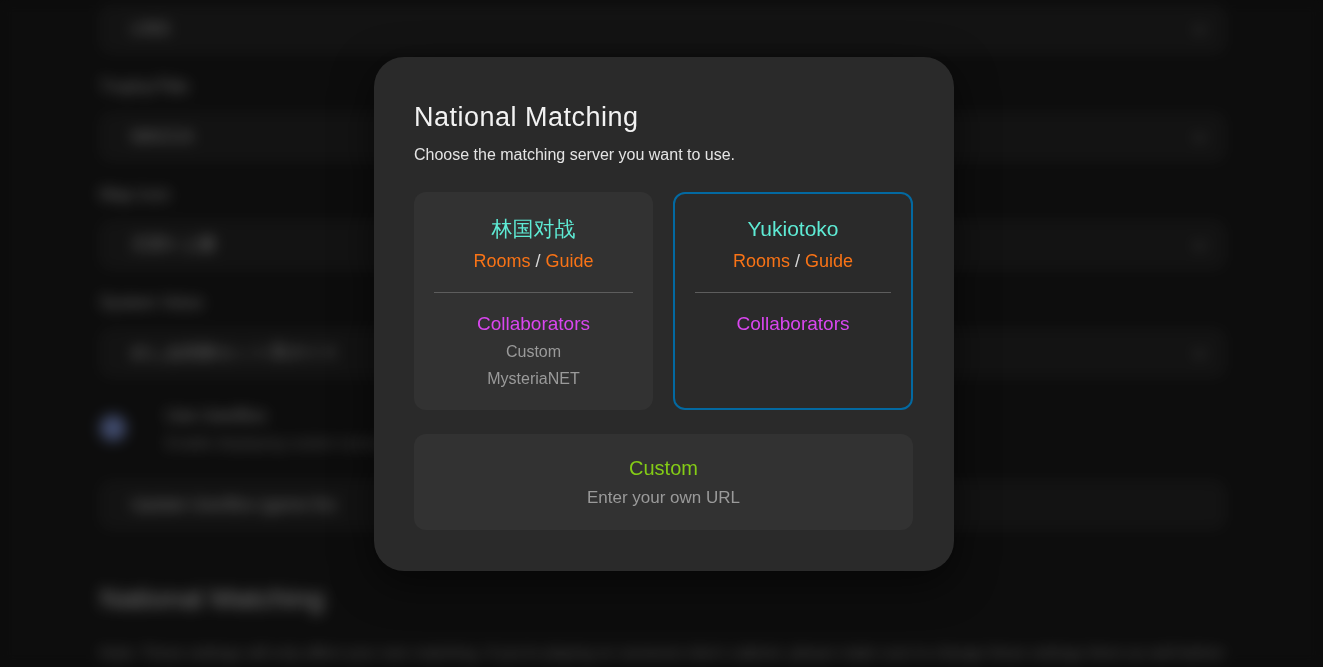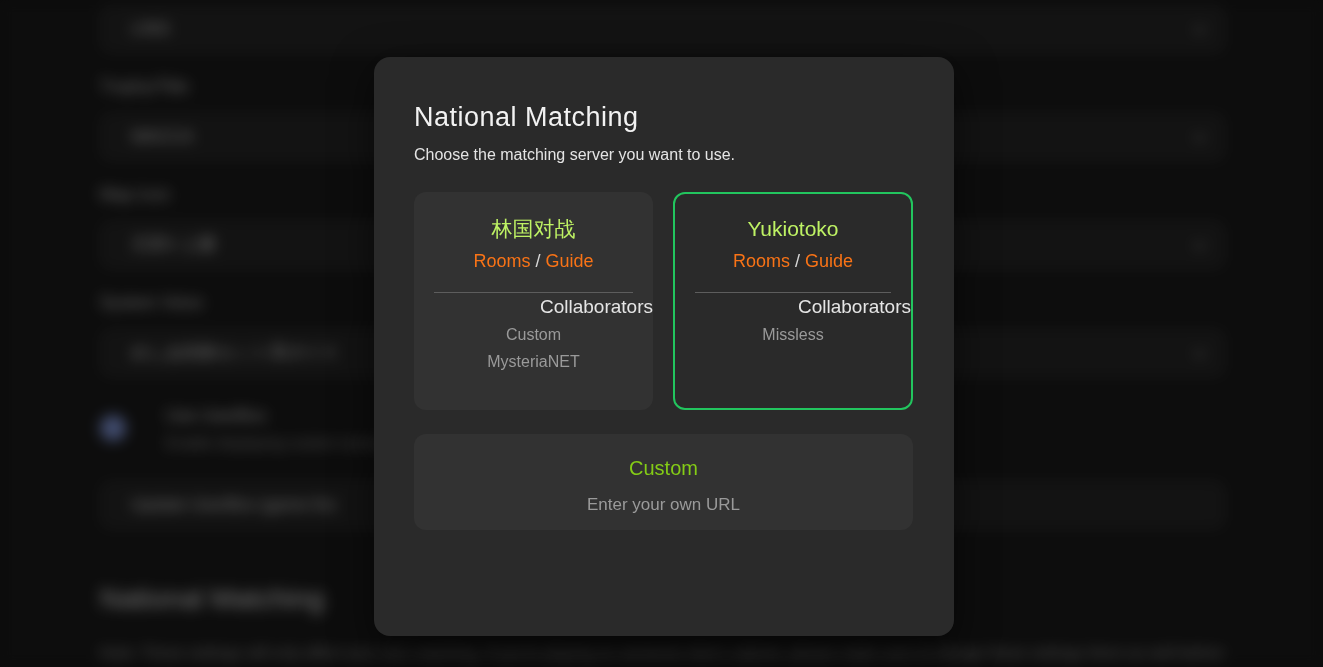--- a/index.html
+++ b/index.html
@@ -50,61 +50,61 @@
     font-weight: 500; color: #dedede; white-space: nowrap;
   }
   .bg-note {
     position: absolute; left: 100px; top: 644px; width: 1125px;
     font-size: 15.5px; color: #9a9a9a; font-weight: 300;
     white-space: nowrap; overflow: hidden;
   }
 
   
   .modal {
-    position: absolute; left: 374px; top: 57px; width: 580px; height: 579px;
-    background: #2a2a2a; border-radius: 16px;
+    position: absolute; left: 374px; top: 57px; width: 580px; height: 514px;
+    background: #2a2a2a; border-radius: 30px;
     box-shadow: 0 12px 40px rgba(0,0,0,0.55);
   }
   .modal-title {
     position: absolute; left: 40px; top: 102px; 
     font-size: 27px; font-weight: 400; color: #f2f2f2; letter-spacing: 0.5px;
     white-space: nowrap;
   }
   .modal-subtitle {
     position: absolute; left: 40px; top: 146px;
     font-size: 16px; font-weight: 300; color: #e4e4e4; white-space: nowrap;
   }
   .cards { position: absolute; left: 40px; top: 135px; display: flex; gap: 20px; }
   .server-card {
     width: 239px; height: 218px; border-radius: 12px; background: #323232;
     text-align: center; cursor: pointer;
   }
   .server-card.selected {
-    width: 240px; background: transparent; border: 2px solid #22c55e;
+    width: 240px; background: transparent; border: 2px solid #0369a1;
   }
   .server-name {
-    margin-top: 22px; font-size: 21px; line-height: 30px; color: #bef264;
+    margin-top: 22px; font-size: 21px; line-height: 30px; color: #5eead4;
     font-weight: 400;
   }
   .server-links { margin-top: 3px; font-size: 18px; line-height: 28px; font-weight: 300; }
   .server-links a { color: #f97316; text-decoration: none; cursor: pointer; }
   .server-links .sep { color: #d8d8d8; }
   .card-divider {
     margin: 17px 20px 0 20px; border: none; border-top: 1px solid #5d5d5d; height: 0;
   }
-  .collab-title { margin-top: 0; font-size: 19px; line-height: 28px; color: #e5e5e5; font-weight: 400; text-align: right; }
+  .collab-title { margin-top: 17px; font-size: 19px; line-height: 28px; color: #d946ef; font-weight: 400; }
   .collab-name  { font-size: 16px; line-height: 27px; color: #9a9a9a; font-weight: 300; }
   .selected .server-name { margin-top: 20px; } 
 
   .custom-card {
     position: absolute; left: 40px; top: 377px; width: 499px; height: 96px;
     border-radius: 12px; background: #323232; text-align: center; cursor: pointer;
   }
   .custom-title { margin-top: 19px; font-size: 20px; line-height: 30px; color: #84cc16; font-weight: 400; }
-  .custom-sub   { margin-top: 9px; font-size: 17px; line-height: 26px; color: #9a9a9a; font-weight: 300; }
+  .custom-sub   { margin-top: 2px; font-size: 17px; line-height: 26px; color: #9a9a9a; font-weight: 300; }
 </style>
 </head>
 <body>
 
 <div class="stage">
 
   <div class="backdrop">
 
     <div class="bg-input" style="top:5px;">
       <span class="val">LING</span>
@@ -164,21 +164,20 @@
 
       <div class="server-card selected">
         <div class="server-name">Yukiotoko</div>
         <div class="server-links">
           <a>Rooms</a>
           <span class="sep"> / </span>
           <a>Guide</a>
         </div>
         <hr class="card-divider">
         <div class="collab-title">Collaborators</div>
-        <div class="collab-name">Missless</div>
       </div>
     </div>
 
     <div class="custom-card">
       <div class="custom-title">Custom</div>
       <div class="custom-sub">Enter your own URL</div>
     </div>
   </div>
 
 </div>

